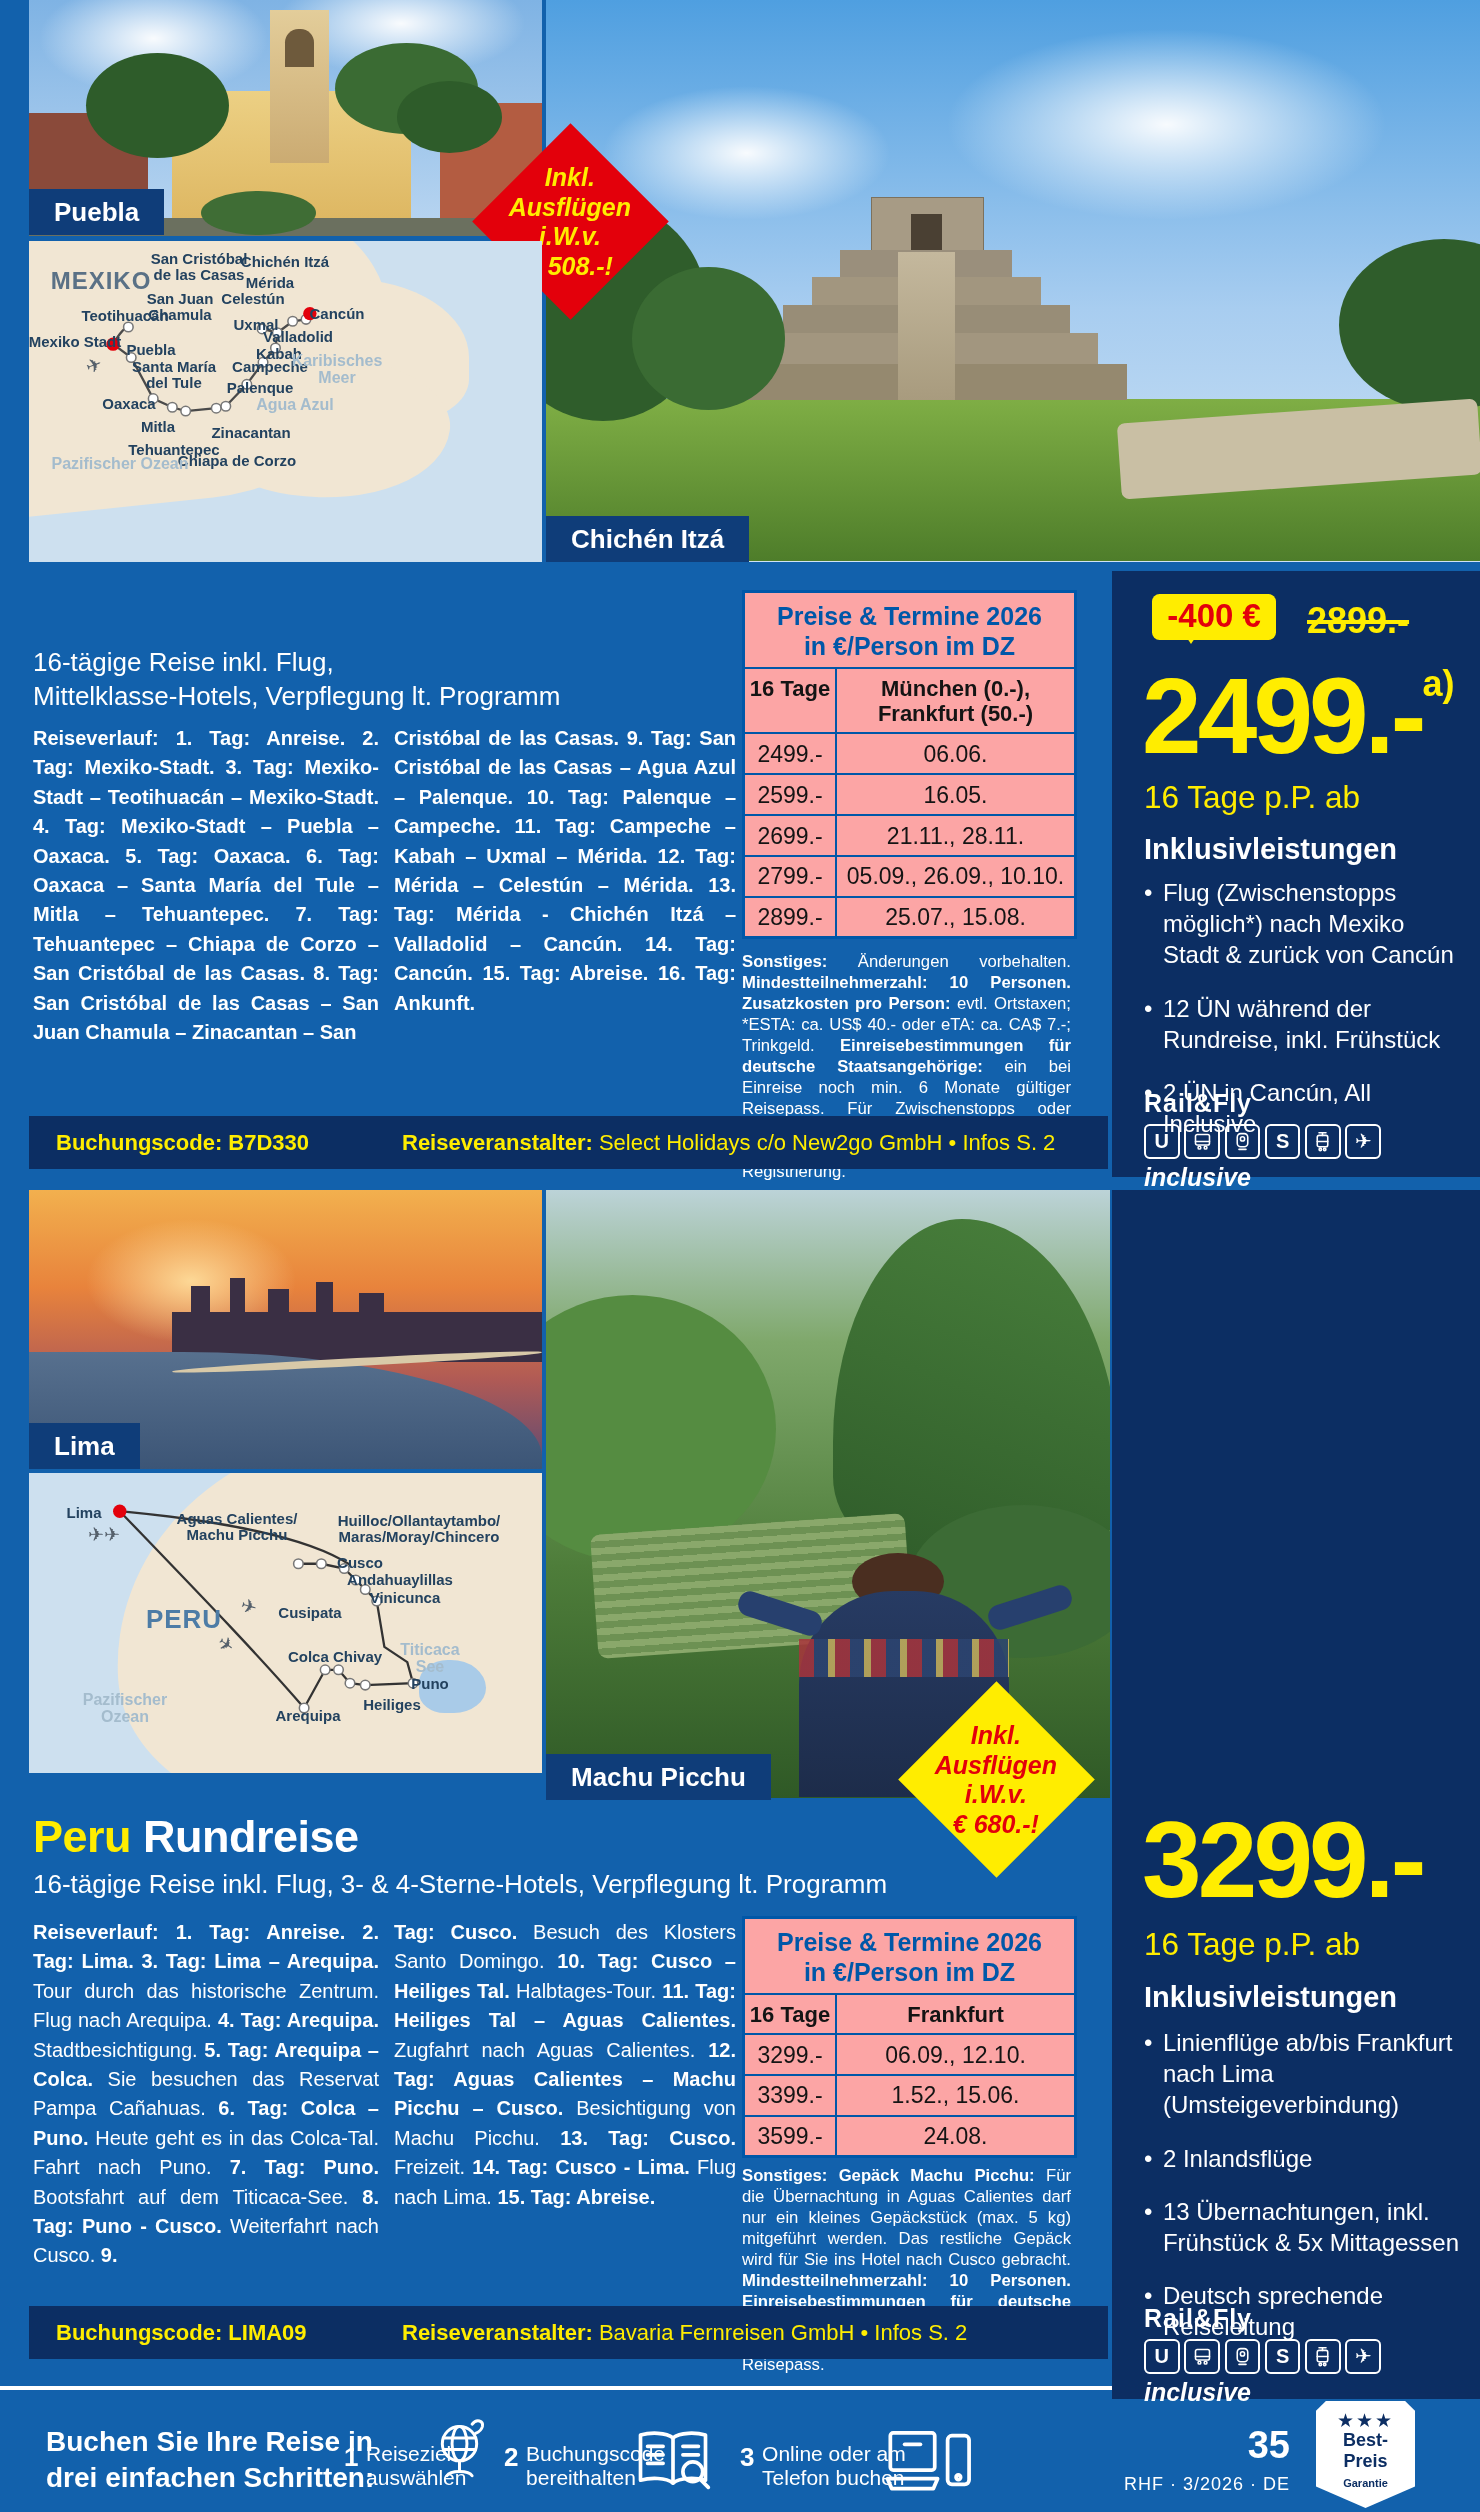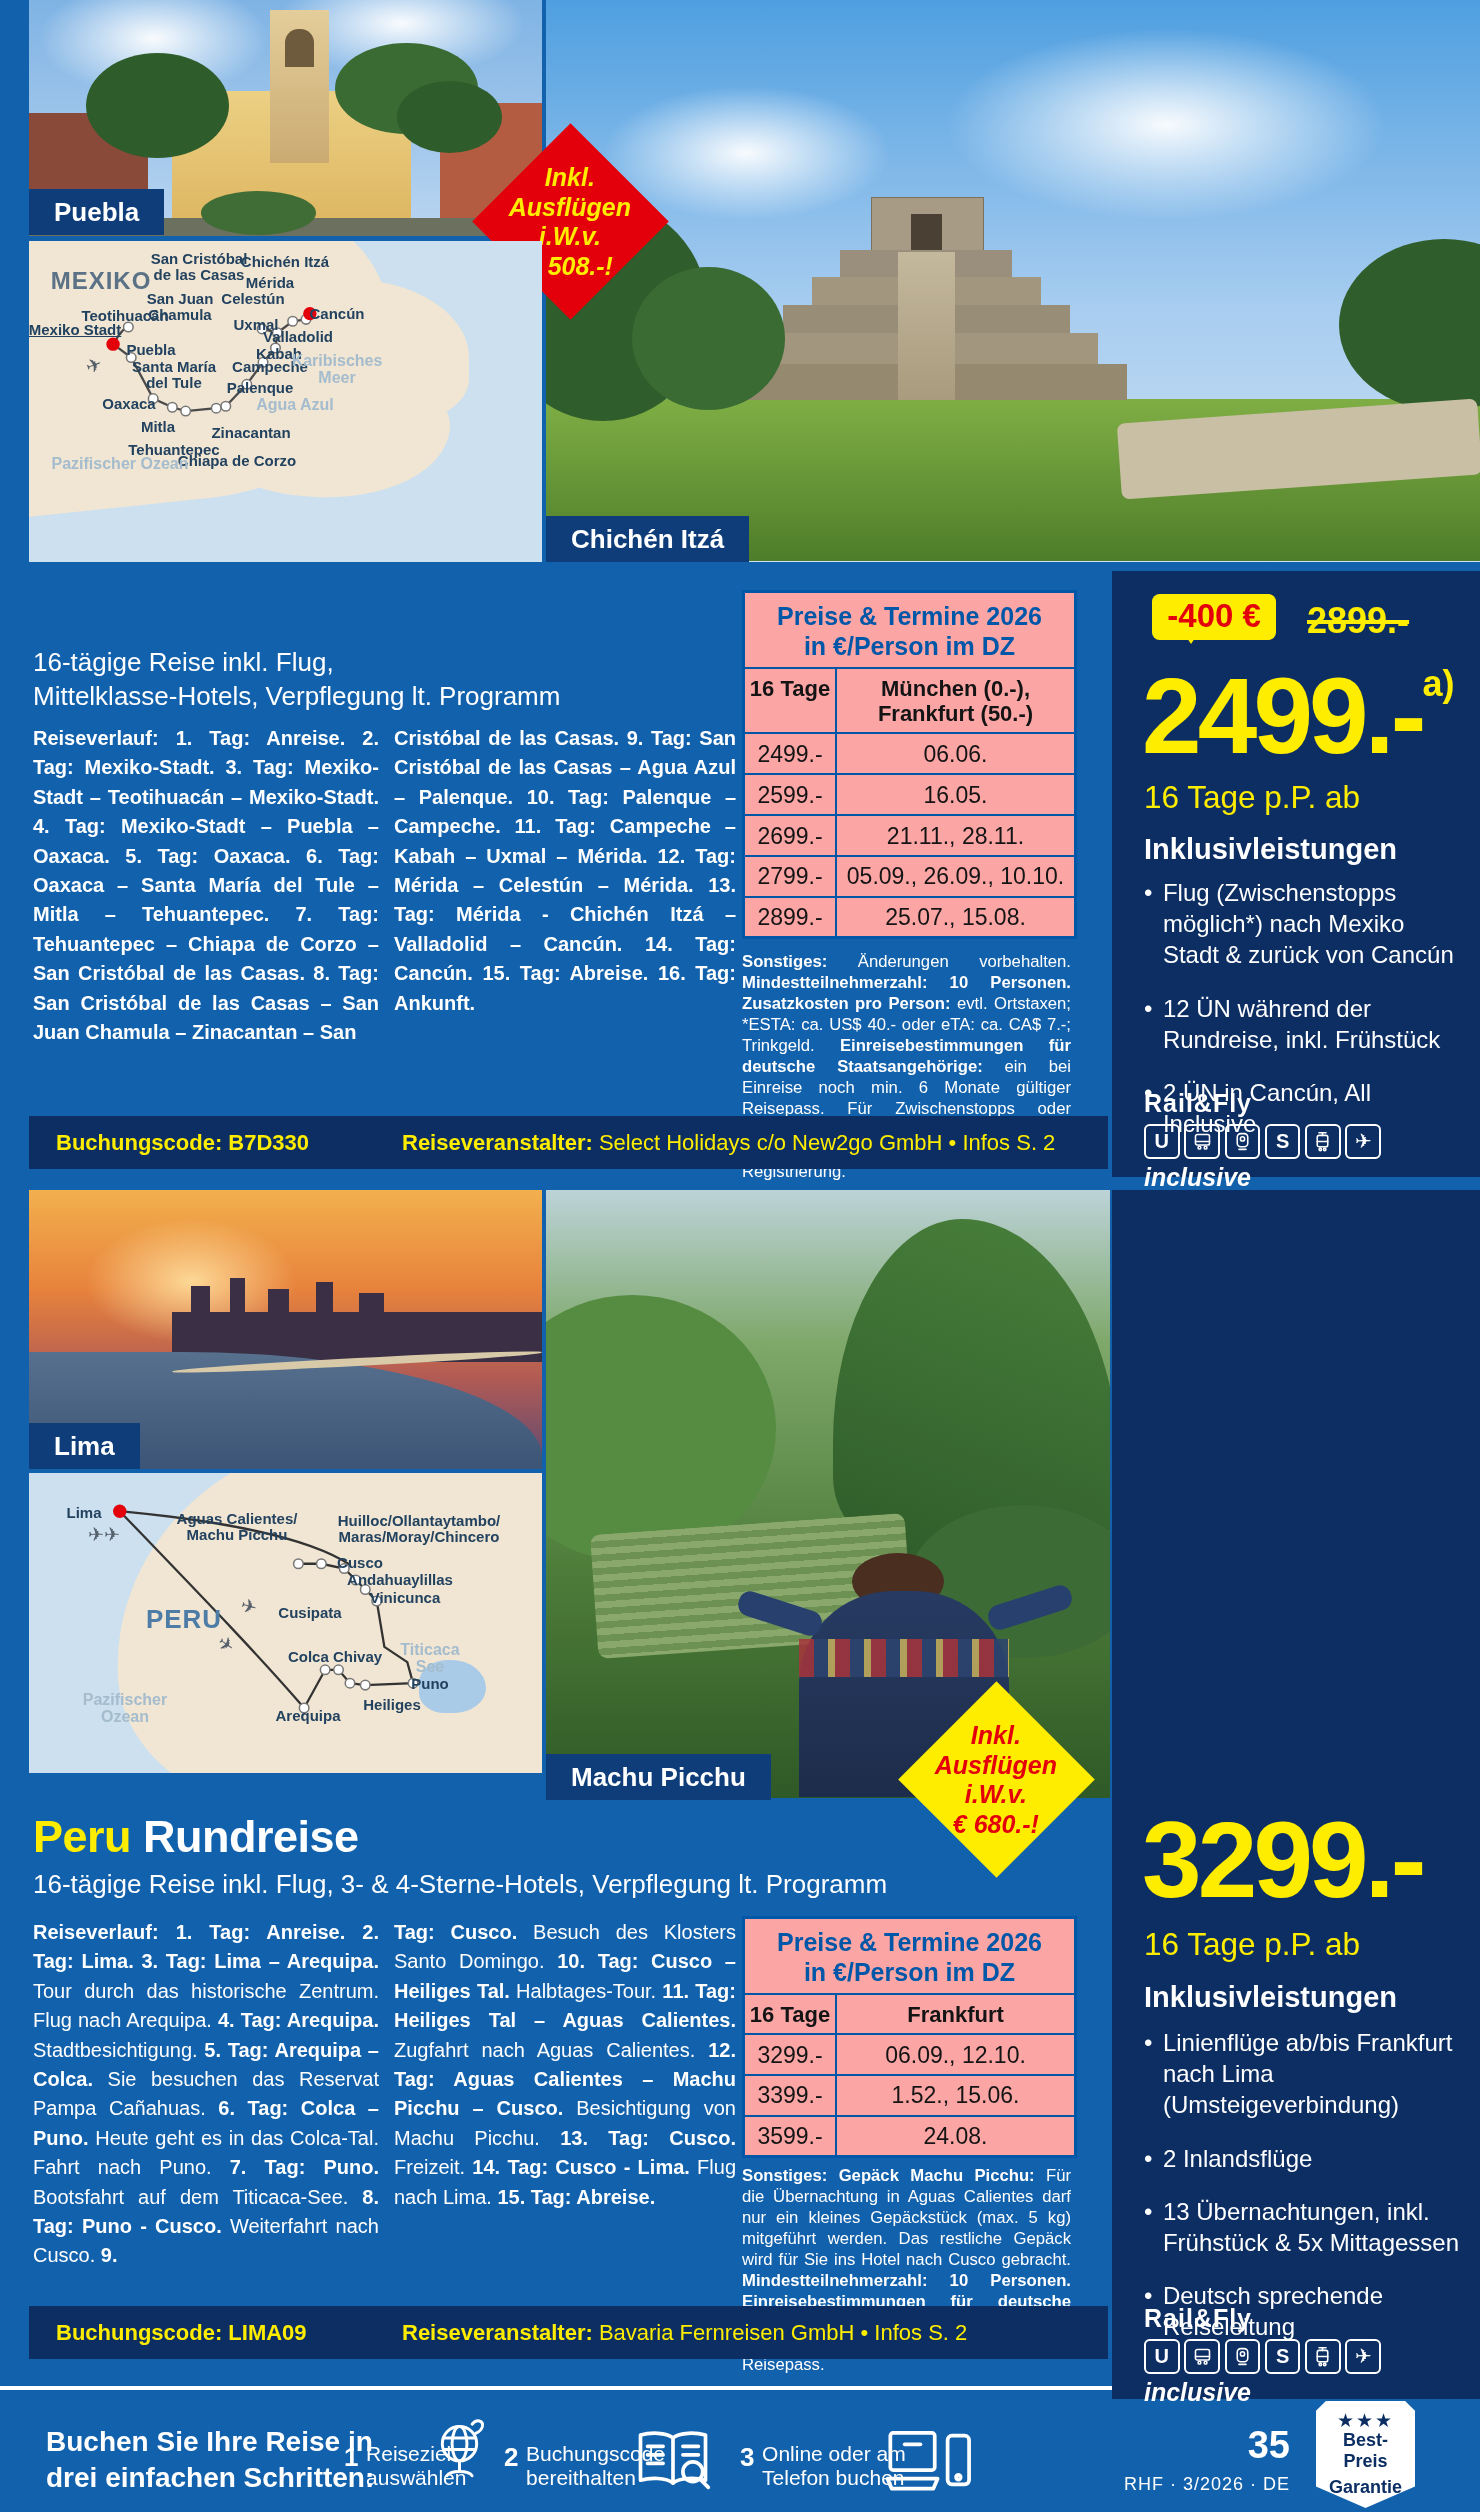--- a/index.html
+++ b/index.html
@@ -105,21 +105,21 @@
   .step .n{font-weight:800;font-size:26px;line-height:1;padding-top:1.9px;}
   .step .lbl{font-size:21px;line-height:1.15;}
   .step-icon{position:absolute;}
   .step-icon svg{stroke:#fff;fill:none;stroke-width:2.6;stroke-linecap:round;stroke-linejoin:round;}
   .pagenum{position:absolute;color:#fff;font-weight:800;font-size:38px;}
   .edition{position:absolute;color:#fff;font-size:18px;letter-spacing:1px;}
   .guarantee{position:absolute;background:#fff;color:var(--navy);text-align:center;
     clip-path:polygon(10% 0,90% 0,100% 9%,100% 80%,50% 100%,0 80%,0 9%);}
   .guarantee .stars{font-size:19px;letter-spacing:1.9px;line-height:1;margin-top:9.6px;}
   .guarantee .g1{font-weight:800;font-size:18px;line-height:1.02;margin-top:1.9px;}
-  .guarantee .g3{font-size:18px;font-weight:700;margin-top:7px;}
+  .guarantee .g3{font-size:11px;font-weight:700;margin-top:7px;}
 </style>
 </head>
 <body>
 
 <div class="page">
 
   <div class="abs brandmark"></div>
 
   <div class="abs tab">
     <span class="t">Rundreisen</span>
@@ -214,21 +214,21 @@
         <span class="map-label" style="left: 170px; top: 9.6px;">San Cristóbal
 de las Casas</span>
         <span class="map-label" style="left: 256px; top: 13.4px;">Chichén Itzá</span>
         <span class="map-label" style="left: 241px; top: 34px;">Mérida</span>
         <span class="map-label" style="left: 151px; top: 50px;">San Juan
 Chamula</span>
         <span class="map-label" style="left: 224px; top: 50px;">Celestún</span>
         <span class="map-label" style="left: 96px; top: 67px;">Teotihuacán</span>
         <span class="map-label" style="left: 227px; top: 76px;">Uxmal</span>
         <span class="map-label" style="left: 308px; top: 65px;">Cancún</span>
-        <span class="map-label" style="left: 46px; top: 81px; text-decoration: underline;">Mexiko Stadt</span>
+        <span class="map-label" style="left: 46px; top: 93px;">Mexiko Stadt</span>
         <span class="map-label" style="left: 122px; top: 101px;">Puebla</span>
         <span class="map-label" style="left: 269px; top: 88px;">Valladolid</span>
         <span class="map-label" style="left: 250px; top: 105px;">Kabah</span>
         <span class="map-label" style="left: 145px; top: 118px;">Santa María
 del Tule</span>
         <span class="map-label" style="left: 241px; top: 118px;">Campeche</span>
         <span class="map-label water" style="left: 308px; top: 111px;">Karibisches
 Meer</span>
         <span class="map-label" style="left: 231px; top: 139px;">Palenque</span>
         <span class="map-label" style="left: 100px; top: 155px;">Oaxaca</span>

